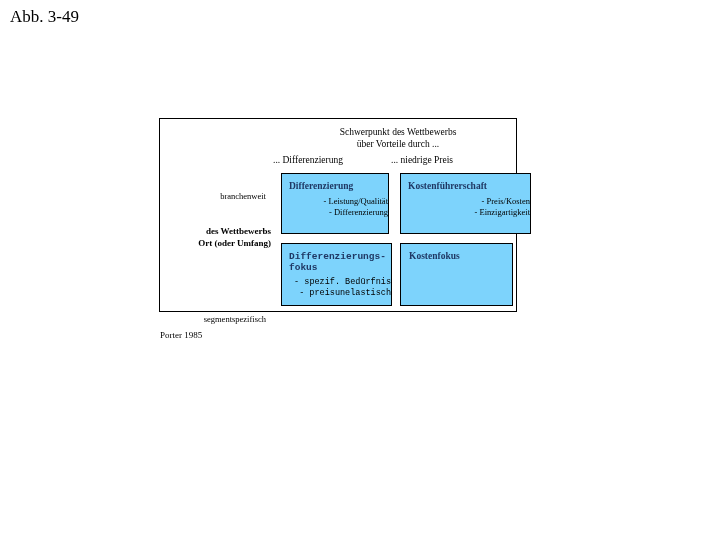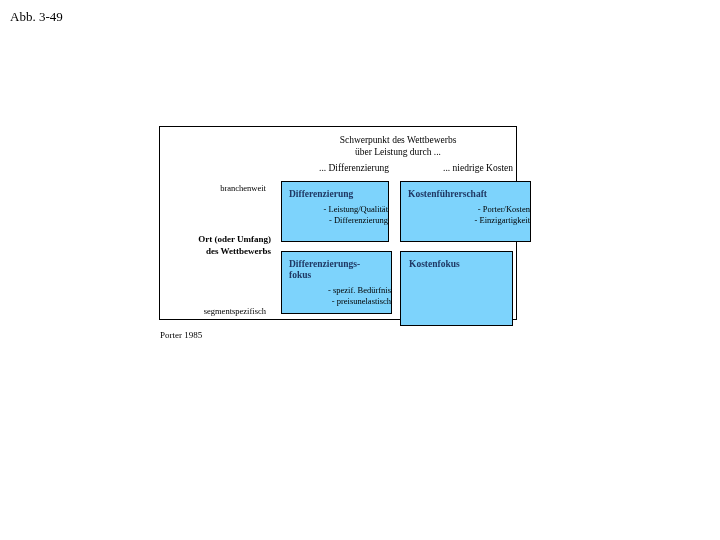--- a/index.html
+++ b/index.html
@@ -14,31 +14,31 @@
     color: #000000;
     overflow: hidden;
     position: relative;
   }
 
   
   #slide-title {
     position: absolute;
     left: 10px;
     top: 6px;
-    font-size: 13px;
+    font-size: 17px;
     line-height: 22px;
     color: #000000;
     white-space: nowrap;
   }
 
   
   #figure-frame {
     position: absolute;
     left: 159px;
-    top: 126px;
+    top: 118px;
     width: 358px;
     height: 194px;
     border: 1px solid #000000;
     box-sizing: border-box;
   }
 
   
   #matrix-header {
     position: absolute;
     left: 120px;
@@ -53,37 +53,38 @@
     display: block;
     white-space: nowrap;
   }
 
   
   .col-caption {
     position: absolute;
     top: 36px;
     font-size: 9.5px;
     line-height: 11px;
-    text-align: right;
+    text-align: left;
     white-space: nowrap;
     color: #000000;
   }
   #col-caption-0 { left: 113px; width: 116px; }
   #col-caption-1 { left: 231px; width: 122px; }
 
   
   .row-caption {
     position: absolute;
     right: 250px;
     width: 130px;
     text-align: right;
     font-size: 8.5px;
     line-height: 10px;
     white-space: nowrap;
     color: #000000;
+    margin-top: 16px;
   }
   #row-caption-top    { top: 56px; }
   #row-caption-bottom { top: 179px; }
 
   #axis-label {
     position: absolute;
     right: 245px;
     width: 150px;
     top: 107px;
     text-align: right;
@@ -97,22 +98,22 @@
   
   .cell {
     position: absolute;
     border: 1px solid #000000;
     box-sizing: border-box;
     background: #7dd3fc;
     padding: 7px 0 0 7px;
   }
   #cell-0-0 { left: 121px; top: 54px;  width: 108px; height: 61px; }
   #cell-0-1 { left: 240px; top: 54px;  width: 131px; height: 61px; }
-  #cell-1-0 { left: 121px; top: 124px; width: 111px; height: 63px; }
-  #cell-1-1 { left: 240px; top: 124px; width: 113px; height: 75px; padding-left: 8px; }
+  #cell-1-0 { left: 121px; top: 124px; width: 111px; height: 63px; font-family: Liberation Mono, monospace; }
+  #cell-1-1 { left: 240px; top: 124px; width: 113px; height: 63px; padding-left: 8px; }
 
   .cell-title {
     font-size: 9.5px;
     line-height: 11px;
     font-weight: bold;
     color: #1f3864;
     margin: 0 0 4px 0;
     white-space: pre-line;
   }
   .cell-bullets {
@@ -142,46 +143,46 @@
 </style>
 </head>
 <body>
 
 <div id="slide-title">Abb. 3-49</div>
 
 <div id="figure-frame">
 
   <div id="matrix-header">
     <span class="hdr-line">Schwerpunkt des Wettbewerbs</span>
-    <span class="hdr-line">über Leistung durch ...</span>
+    <span class="hdr-line">über Vorteile durch ...</span>
   </div>
 
   <div class="col-caption" id="col-caption-0">... Differenzierung</div>
-  <div class="col-caption" id="col-caption-1">... niedrige Kosten</div>
+  <div class="col-caption" id="col-caption-1">... niedrige Preis</div>
 
   <div class="row-caption" id="row-caption-top">branchenweit</div>
   <div class="row-caption" id="row-caption-bottom">segmentspezifisch</div>
 
   <div id="axis-label">
+    <span class="axis-line">des Wettbewerbs</span>
     <span class="axis-line">Ort (oder Umfang)</span>
-    <span class="axis-line">des Wettbewerbs</span>
   </div>
 
   <div class="cell" id="cell-0-0">
     <div class="cell-title">Differenzierung</div>
     <ul class="cell-bullets">
       <li>- Leistung/Qualität</li>
       <li>- Differenzierung</li>
     </ul>
   </div>
 
   <div class="cell" id="cell-0-1">
     <div class="cell-title">Kostenführerschaft</div>
     <ul class="cell-bullets">
-      <li>- Porter/Kosten</li>
+      <li>- Preis/Kosten</li>
       <li>- Einzigartigkeit</li>
     </ul>
   </div>
 
   <div class="cell" id="cell-1-0">
     <div class="cell-title">Differenzierungs-
 fokus</div>
     <ul class="cell-bullets">
       <li>- spezif. Bedürfnis</li>
       <li>- preisunelastisch</li>

